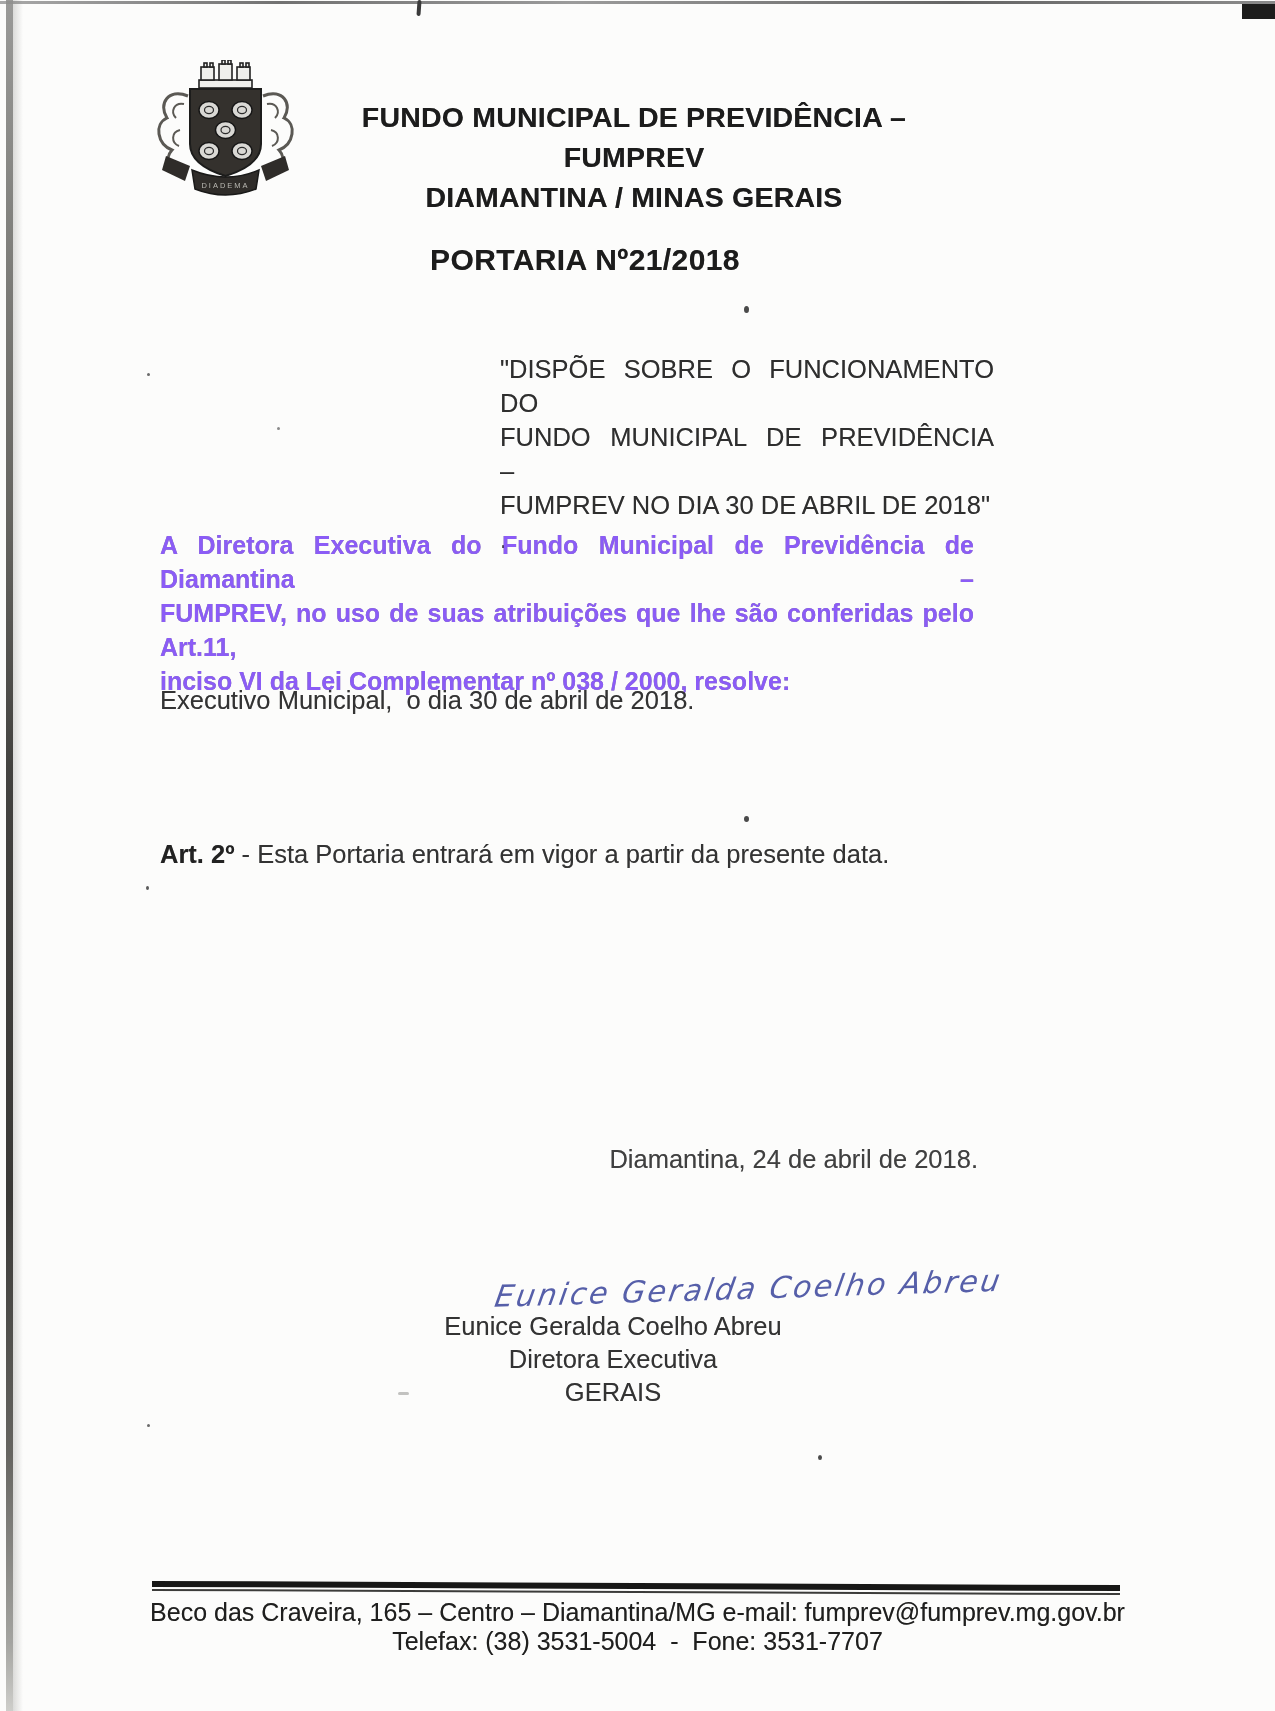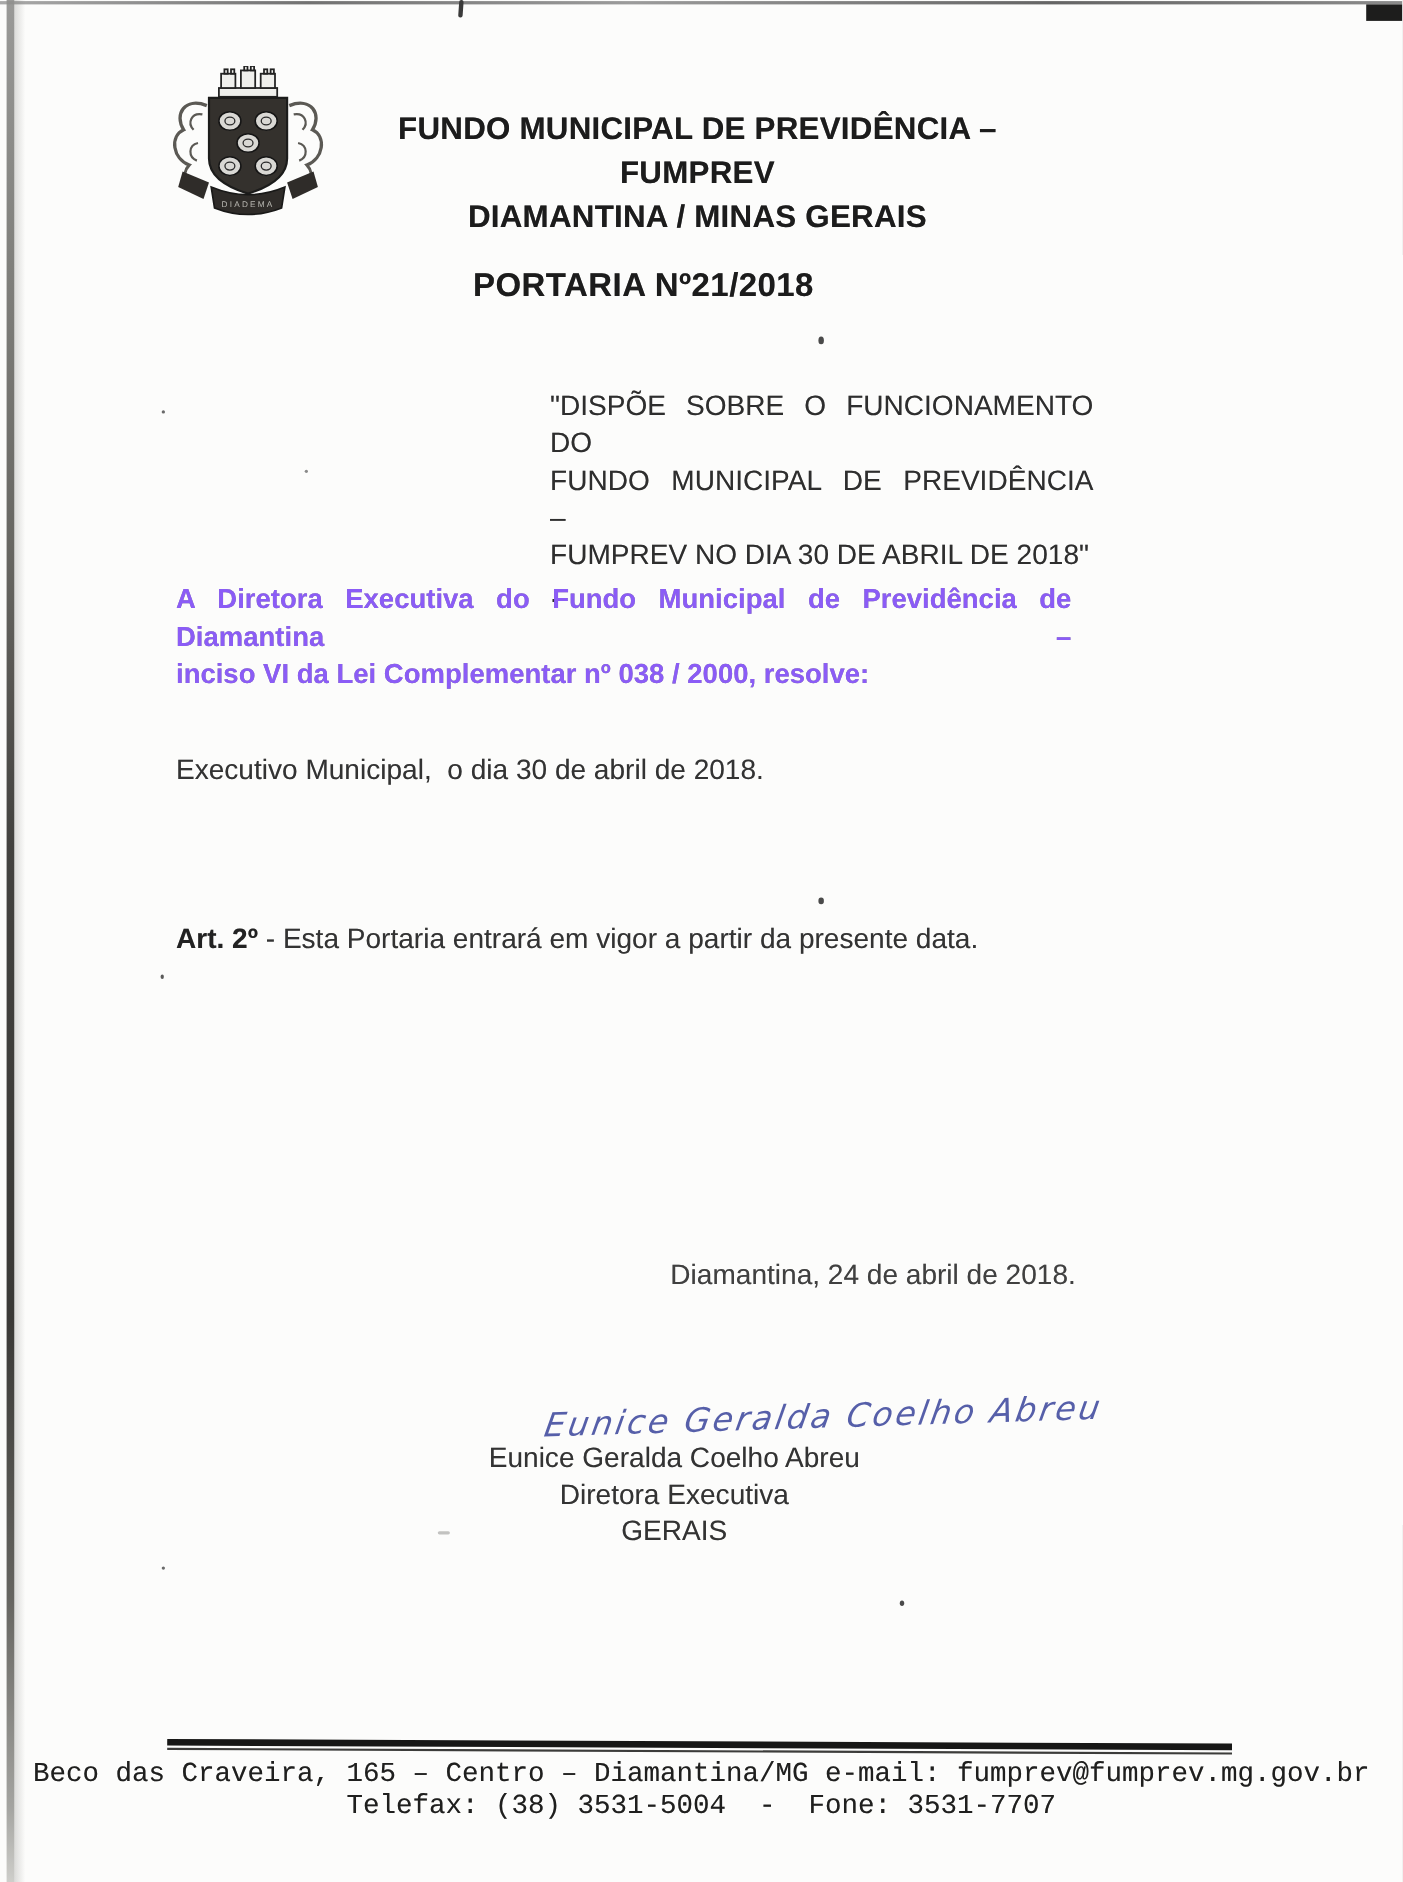--- a/index.html
+++ b/index.html
@@ -64,21 +64,21 @@
     color:#565fa9;font-size:30px;letter-spacing:2.5px;
     transform:rotate(-1.8deg) skewX(-11deg);z-index:3;}
   .sig-block{left:280px;top:1310px;width:666px;text-align:center;font-size:25.5px;
     line-height:33px;color:#333;text-shadow:0 0 .4px rgba(0,0,0,.3);}
 
   
   .footer-rule{left:152px;top:1583px;width:968px;transform:rotate(.25deg);}
   .footer-rule .r1{height:6px;background:#171716;}
   .footer-rule .r2{height:2px;background:#3c3c3a;margin-top:2px;}
   .footer-text{left:0;top:1598px;width:1275px;text-align:center;
-    font-family:Liberation Mono, monospace;font-size:25px;line-height:29px;color:#1f1f1e;
+    font-family:Liberation Sans, sans-serif;font-size:25px;line-height:29px;color:#1f1f1e;
     text-shadow:0 0 .4px rgba(0,0,0,.4);}
 </style>
 </head>
 <body>
 
 <div class="page">
 
   <div class="abs top-edge"></div>
   <div class="abs corner-block"></div>
   <div class="abs top-tick"></div>
@@ -151,20 +151,21 @@
   <div class="abs doc-title">PORTARIA Nº21/2018</div>
 
   <div class="abs summary">
     <div class="line just">"DISPÕE  SOBRE  O  FUNCIONAMENTO  DO</div>
     <div class="line just">FUNDO  MUNICIPAL  DE  PREVIDÊNCIA  –</div>
     <div class="line">FUMPREV NO DIA 30 DE ABRIL DE 2018" .</div>
   </div>
 
   <div class="abs preamble">
     <div class="line just">A Diretora Executiva do Fundo Municipal de Previdência de Diamantina –</div>
+    <div class="line just">FUMPREV, no uso de suas atribuições que lhe são conferidas pelo Art.11,</div>
     <div class="line">inciso VI da Lei Complementar nº 038 / 2000, resolve:</div>
   </div>
 
   <div class="abs article art1">
     <div class="line">Executivo Municipal,  o dia 30 de abril de 2018.</div>
   </div>
 
   <div class="abs article art2">
     <div class="line"><span class="art-label">Art. 2º</span><span> - Esta Portaria entrará em vigor a partir da presente data.</span></div>
   </div>

